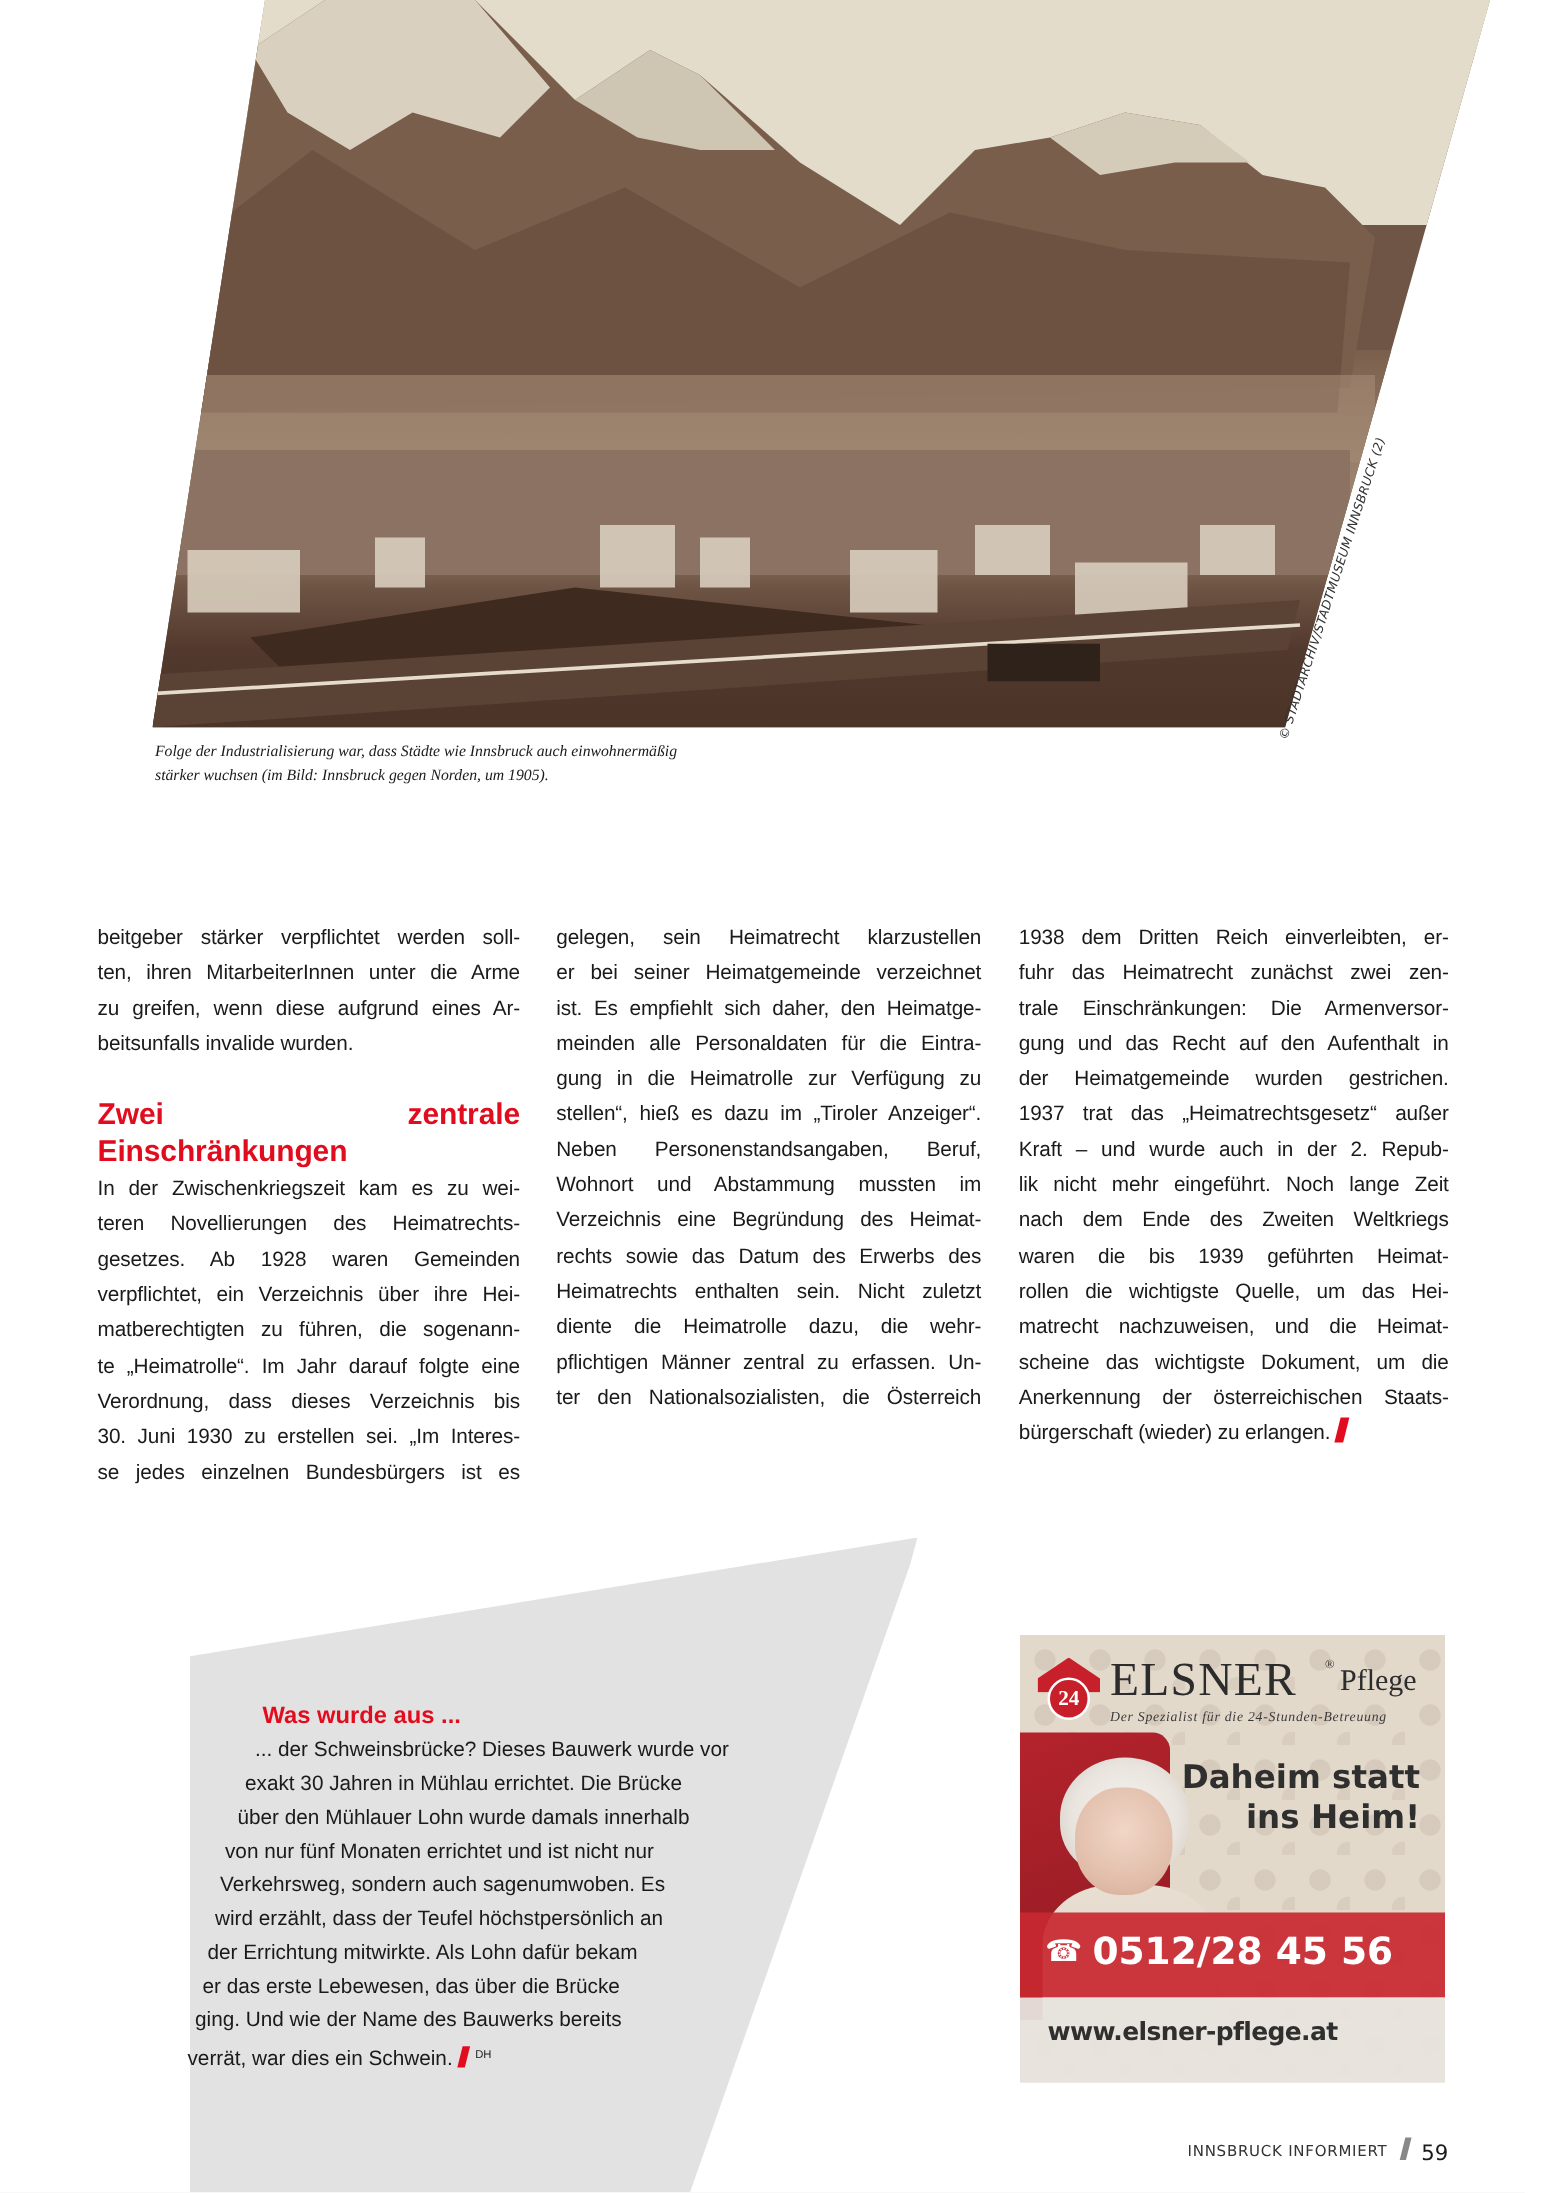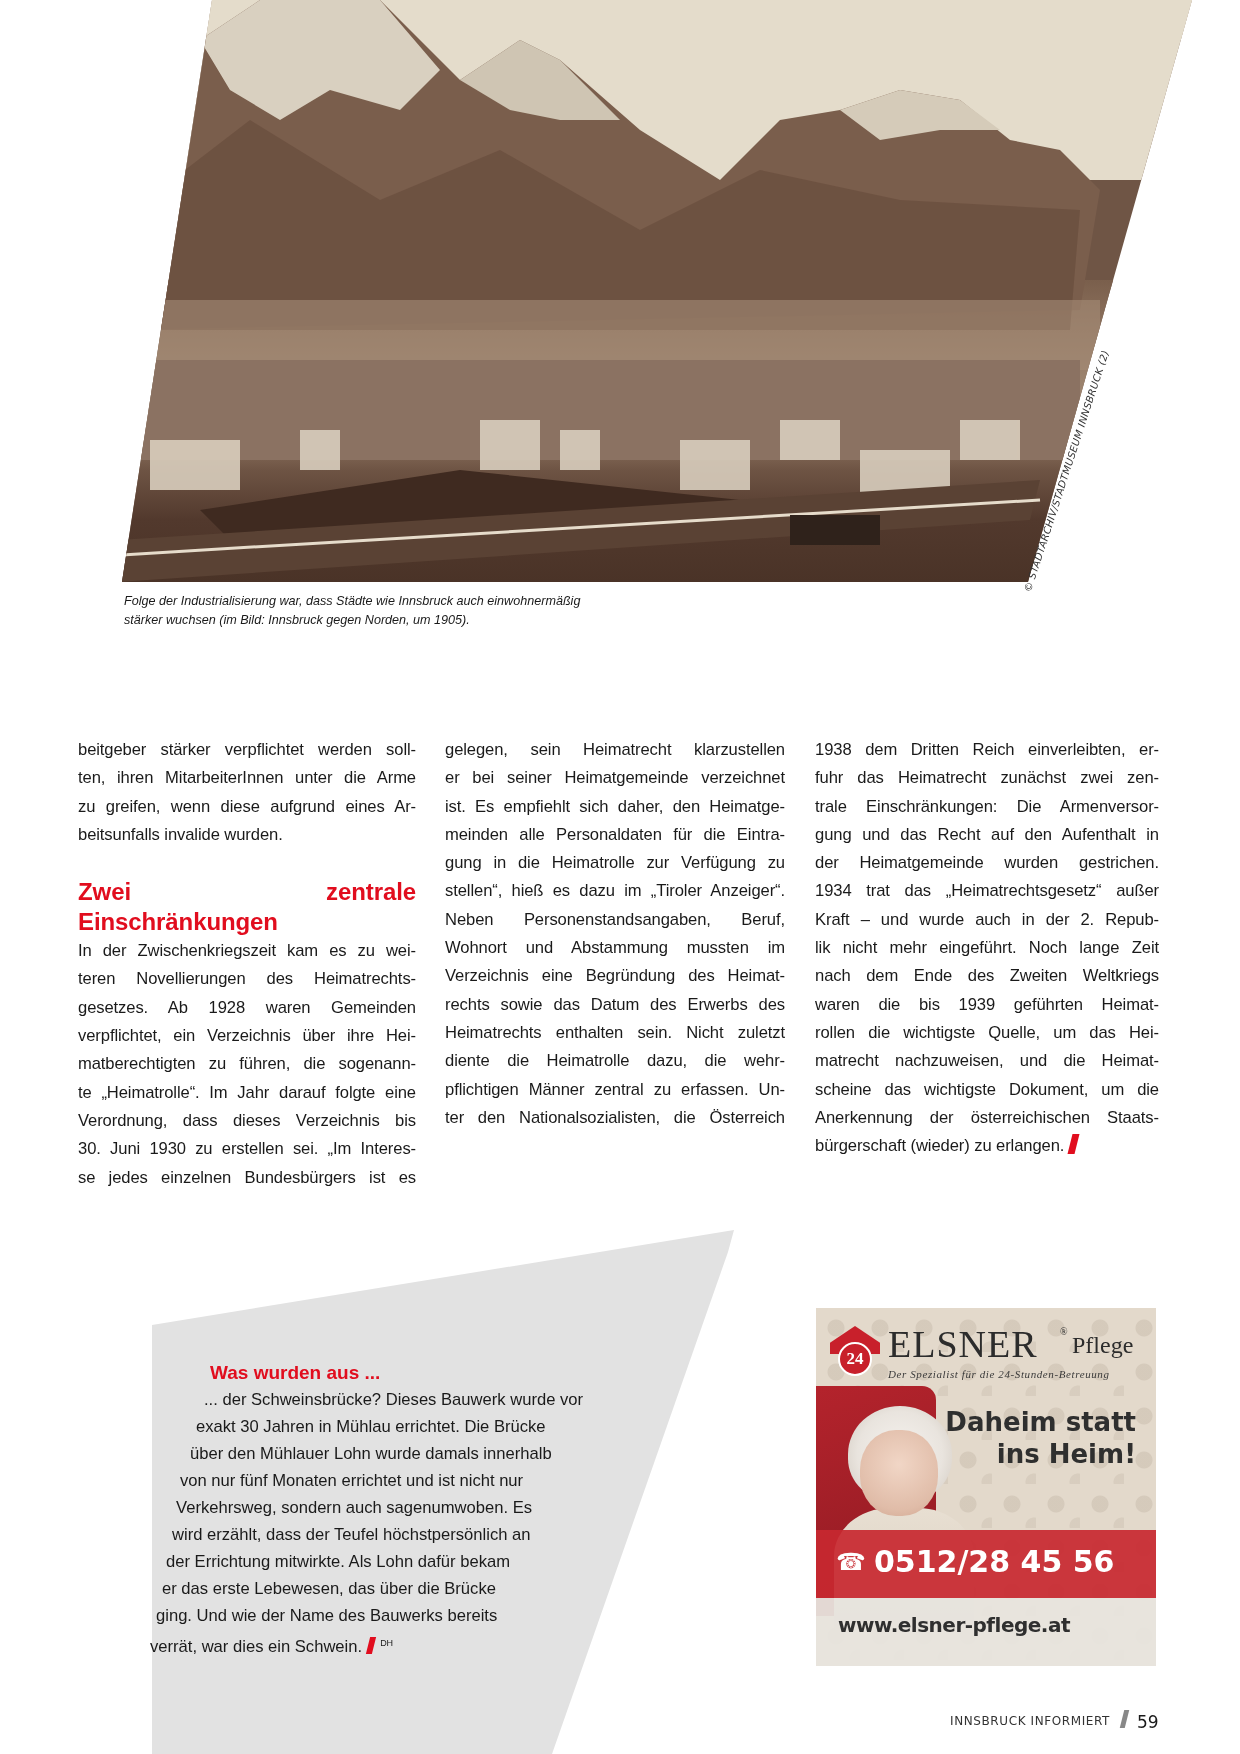--- a/index.html
+++ b/index.html
@@ -24,21 +24,21 @@
   .credit {
     position: absolute; left: 1022px; top: 590px;
     transform-origin: 0 0; transform: rotate(-72deg);
     font-size: 10px; letter-spacing: 0.3px; color: #333; white-space: nowrap;
     font-family: "DejaVu Sans", sans-serif; font-style: italic;
   }
 
   .caption {
     position: absolute; left: 124px; top: 592px; width: 520px;
     font-size: 12.6px; line-height: 19px; font-style: italic; color: #1a1a1a;
-    font-family: Liberation Sans, sans-serif;
+    font-family: Liberation Serif, serif;
   }
 
   
   .col {
     position: absolute; top: 736px; width: 338px;
     font-size: 16.6px; line-height: 28.3px; text-align: justify; color: #1a1a1a;
     font-family: "Liberation Sans", sans-serif;
     letter-spacing: -0.1px;
   }
   .col1 { left: 78px; }
@@ -236,35 +236,35 @@
   <span class="line">pflichtigen Männer zentral zu erfassen. Un-</span>
   <span class="line">ter den Nationalsozialisten, die Österreich</span>
 </div>
 
 <div class="col col3">
   <span class="line">1938 dem Dritten Reich einverleibten, er-</span>
   <span class="line">fuhr das Heimatrecht zunächst zwei zen-</span>
   <span class="line">trale Einschränkungen: Die Armenversor-</span>
   <span class="line">gung und das Recht auf den Aufenthalt in</span>
   <span class="line">der Heimatgemeinde wurden gestrichen.</span>
-  <span class="line">1934 trat das „Heimatrechtsgesetz“ außer</span>
+  <span class="line">1937 trat das „Heimatrechtsgesetz“ außer</span>
   <span class="line">Kraft – und wurde auch in der 2. Repub-</span>
   <span class="line">lik nicht mehr eingeführt. Noch lange Zeit</span>
   <span class="line">nach dem Ende des Zweiten Weltkriegs</span>
   <span class="line">waren die bis 1939 geführten Heimat-</span>
   <span class="line">rollen die wichtigste Quelle, um das Hei-</span>
   <span class="line">matrecht nachzuweisen, und die Heimat-</span>
   <span class="line">scheine das wichtigste Dokument, um die</span>
   <span class="line">Anerkennung der österreichischen Staats-</span>
   <span class="line last"><span>bürgerschaft (wieder) zu erlangen.</span><span class="end-mark"></span></span>
 </div>
 
 <div class="gray-shape"></div>
 <div class="was-box">
-  <div class="was-title">Was wurden aus ...</div>
+  <div class="was-title">Was wurde aus ...</div>
   <div class="was-line" style="left:54px; top:28px;">... der Schweinsbrücke? Dieses Bauwerk wurde vor</div>
   <div class="was-line" style="left:46px; top:55px;">exakt 30 Jahren in Mühlau errichtet. Die Brücke</div>
   <div class="was-line" style="left:40px; top:82px;">über den Mühlauer Lohn wurde damals innerhalb</div>
   <div class="was-line" style="left:30px; top:109px;">von nur fünf Monaten errichtet und ist nicht nur</div>
   <div class="was-line" style="left:26px; top:136px;">Verkehrsweg, sondern auch sagenumwoben. Es</div>
   <div class="was-line" style="left:22px; top:163px;">wird erzählt, dass der Teufel höchstpersönlich an</div>
   <div class="was-line" style="left:16px; top:190px;">der Errichtung mitwirkte. Als Lohn dafür bekam</div>
   <div class="was-line" style="left:12px; top:217px;">er das erste Lebewesen, das über die Brücke</div>
   <div class="was-line" style="left:6px; top:244px;">ging. Und wie der Name des Bauwerks bereits</div>
   <div class="was-line" style="left:0px; top:271px;"><span>verrät, war dies ein Schwein.</span><span class="was-end"></span><span class="was-sig">DH</span></div>

